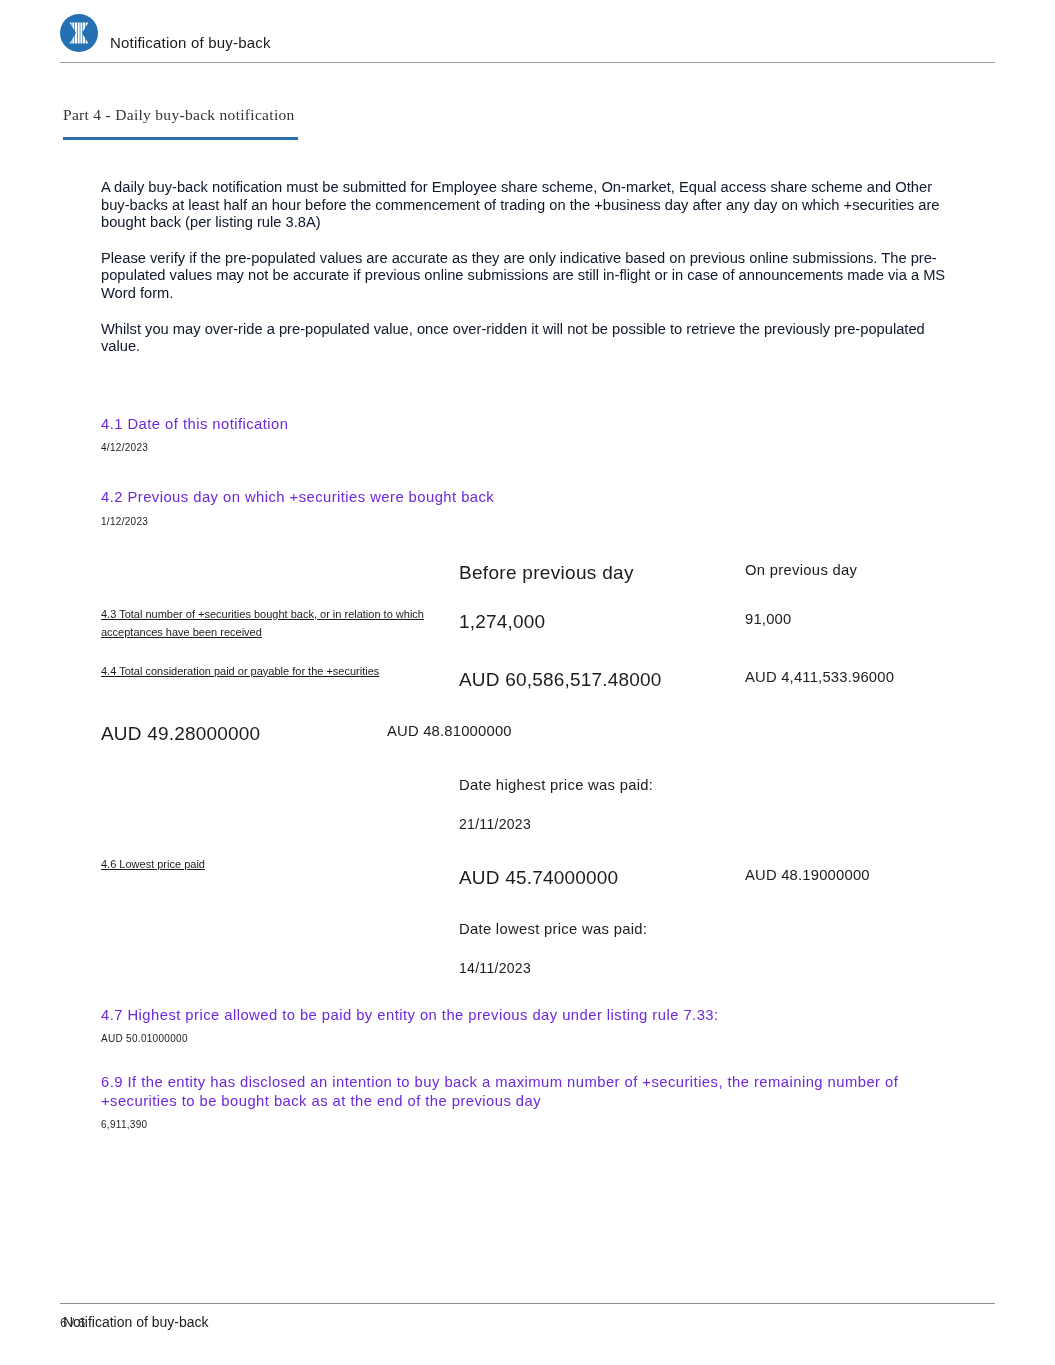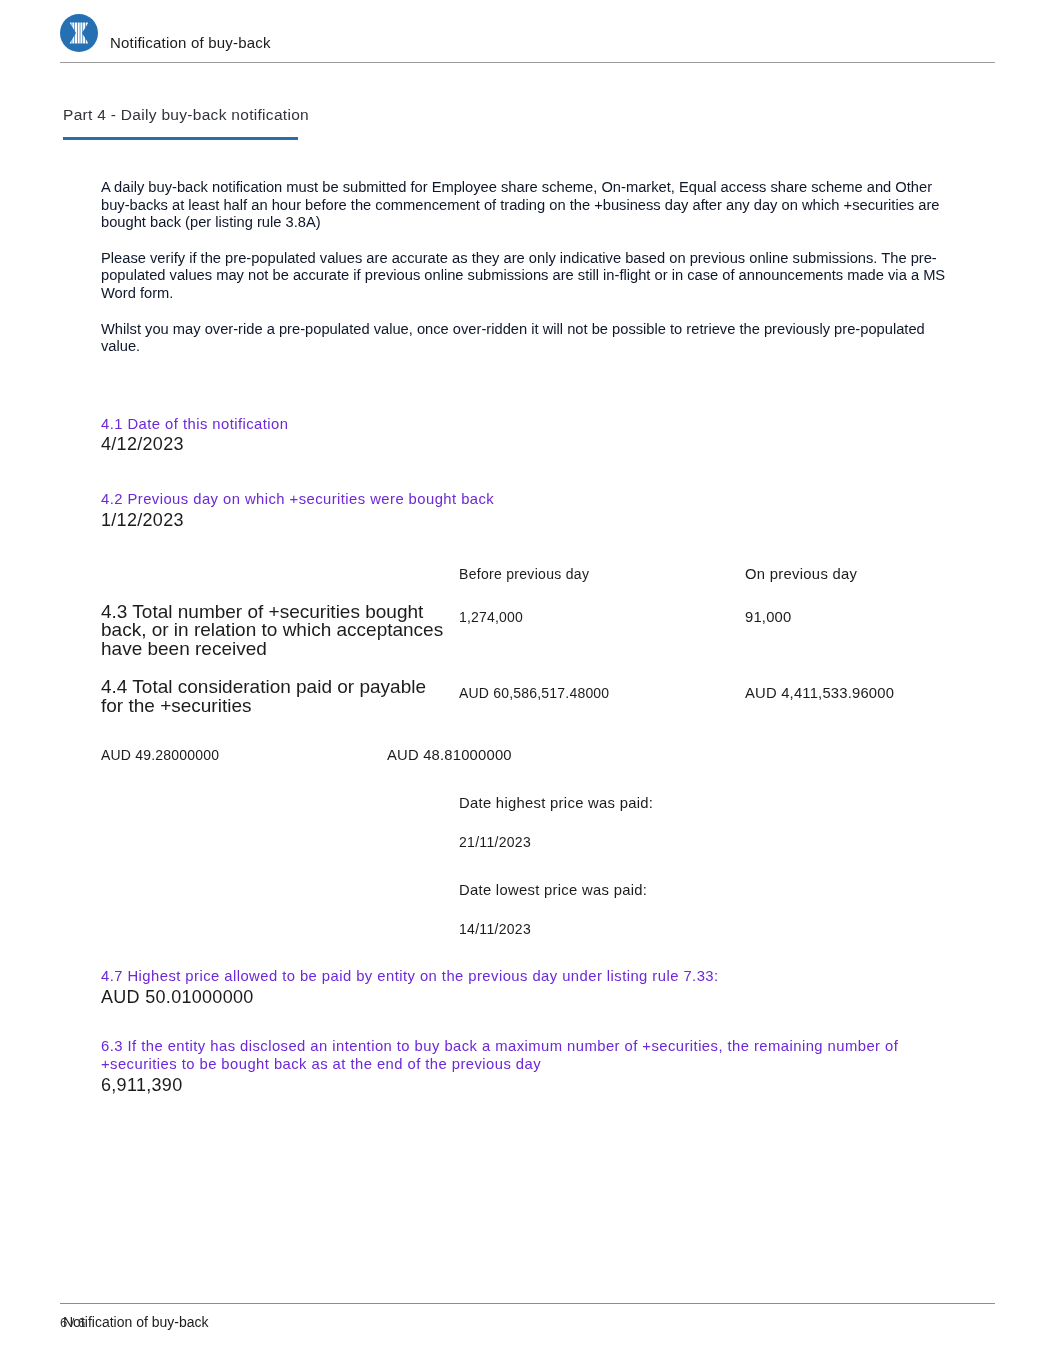--- a/index.html
+++ b/index.html
@@ -18,41 +18,41 @@
     margin: 0 60px;
     border-bottom: 1px solid #9b9b9b;
   }
   .doc-header .logo { position: absolute; left: 0; top: 14px; width: 38px; height: 38px; }
   .doc-header .doc-title {
     position: absolute; left: 50px; top: 34px;
     font-size: 15px; color: #1c1c1c; letter-spacing: 0.2px;
   }
 
   
-  .part-heading-wrap { margin: 43px 0 0 63px; }
+  .part-heading-wrap { margin: 43px 0 0 63px; font-family: Liberation Serif, serif; }
   .part-heading { font-size: 15.5px; color: #31343a; letter-spacing: 0.3px; }
   .part-underline { width: 235px; height: 3px; background: #2b6da8; margin-top: 13px; }
 
   
   .content { margin: 39px 0 0 101px; width: 860px; }
   .para { font-size: 14.7px; line-height: 17.6px; color: #0f172a; max-width: 852px; }
   .para + .para { margin-top: 18px; }
   .para-3 { margin-top: 19px; }
 
   .q-block { }
   .q-label { font-size: 14.8px; letter-spacing: 0.45px; color: #6d28d9; line-height: 18.5px; }
-  .q-value { font-size: 18px; letter-spacing: 0.3px; margin-top: 1px; }
+  .q-value { font-size: 10px; letter-spacing: 0.3px; margin-top: 9px; }
   .q-41 { margin-top: 59px; }
   .q-42 { margin-top: 35px; }
 
   
   .tbl { margin-top: 35px; }
   .trow { display: flex; align-items: flex-start; }
-  .tc-label { width: 358px; font-size: 19px; line-height: 18.5px; padding-right: 14px; }
-  .tc-val { width: 286px; font-size: 14px; letter-spacing: 0.2px; }
+  .tc-label { width: 358px; font-size: 11px; line-height: 18.5px; padding-right: 14px; text-decoration: underline; }
+  .tc-val { width: 286px; font-size: 19px; letter-spacing: 0.2px; }
   .tc-val2 { flex: 1; font-size: 14.8px; letter-spacing: 0.2px; }
   .thead-row { margin-left: 358px; font-size: 14.8px; }
   .thead-row .tc-val, .thead-row .tc-val2 { letter-spacing: 0.3px; }
   .row-43 { margin-top: 21px; }
   .row-43 .tc-val, .row-43 .tc-val2 { padding-top: 6px; }
   .row-44 { margin-top: 20px; }
   .row-44 .tc-val, .row-44 .tc-val2 { padding-top: 7px; }
   .row-45 { margin-top: 20px; }
   .row-45 .tc-val, .row-45 .tc-val2,
   .row-46 .tc-val, .row-46 .tc-val2 { padding-top: 12px; }
@@ -147,38 +147,43 @@
     </div>
     <div class="sub-row">
       <div class="spacer"></div>
       <div class="sub-label">Date highest price was paid:</div>
     </div>
     <div class="sub-row">
       <div class="spacer"></div>
       <div class="sub-value">21/11/2023</div>
     </div>
 
+    <div class="trow row-46">
+      <div class="tc-label">4.6 Lowest price paid</div>
+      <div class="tc-val">AUD 45.74000000</div>
+      <div class="tc-val2">AUD 48.19000000</div>
+    </div>
     <div class="sub-row">
       <div class="spacer"></div>
       <div class="sub-label">Date lowest price was paid:</div>
     </div>
     <div class="sub-row">
       <div class="spacer"></div>
       <div class="sub-value">14/11/2023</div>
     </div>
 
   </div>
 
   <div class="q-block q-47">
     <div class="q-label">4.7 Highest price allowed to be paid by entity on the previous day under listing rule 7.33:</div>
     <div class="q-value">AUD 50.01000000</div>
   </div>
 
   <div class="q-block q-48">
-    <div class="q-label">6.3 If the entity has disclosed an intention to buy back a maximum number of +securities, the remaining number of +securities to be bought back as at the end of the previous day</div>
+    <div class="q-label">6.9 If the entity has disclosed an intention to buy back a maximum number of +securities, the remaining number of +securities to be bought back as at the end of the previous day</div>
     <div class="q-value">6,911,390</div>
   </div>
 
 </div>
 
 <div class="doc-footer">
   <span class="footer-title">Notification of buy-back</span>
   <span class="footer-page">6 / 6</span>
 </div>
 

